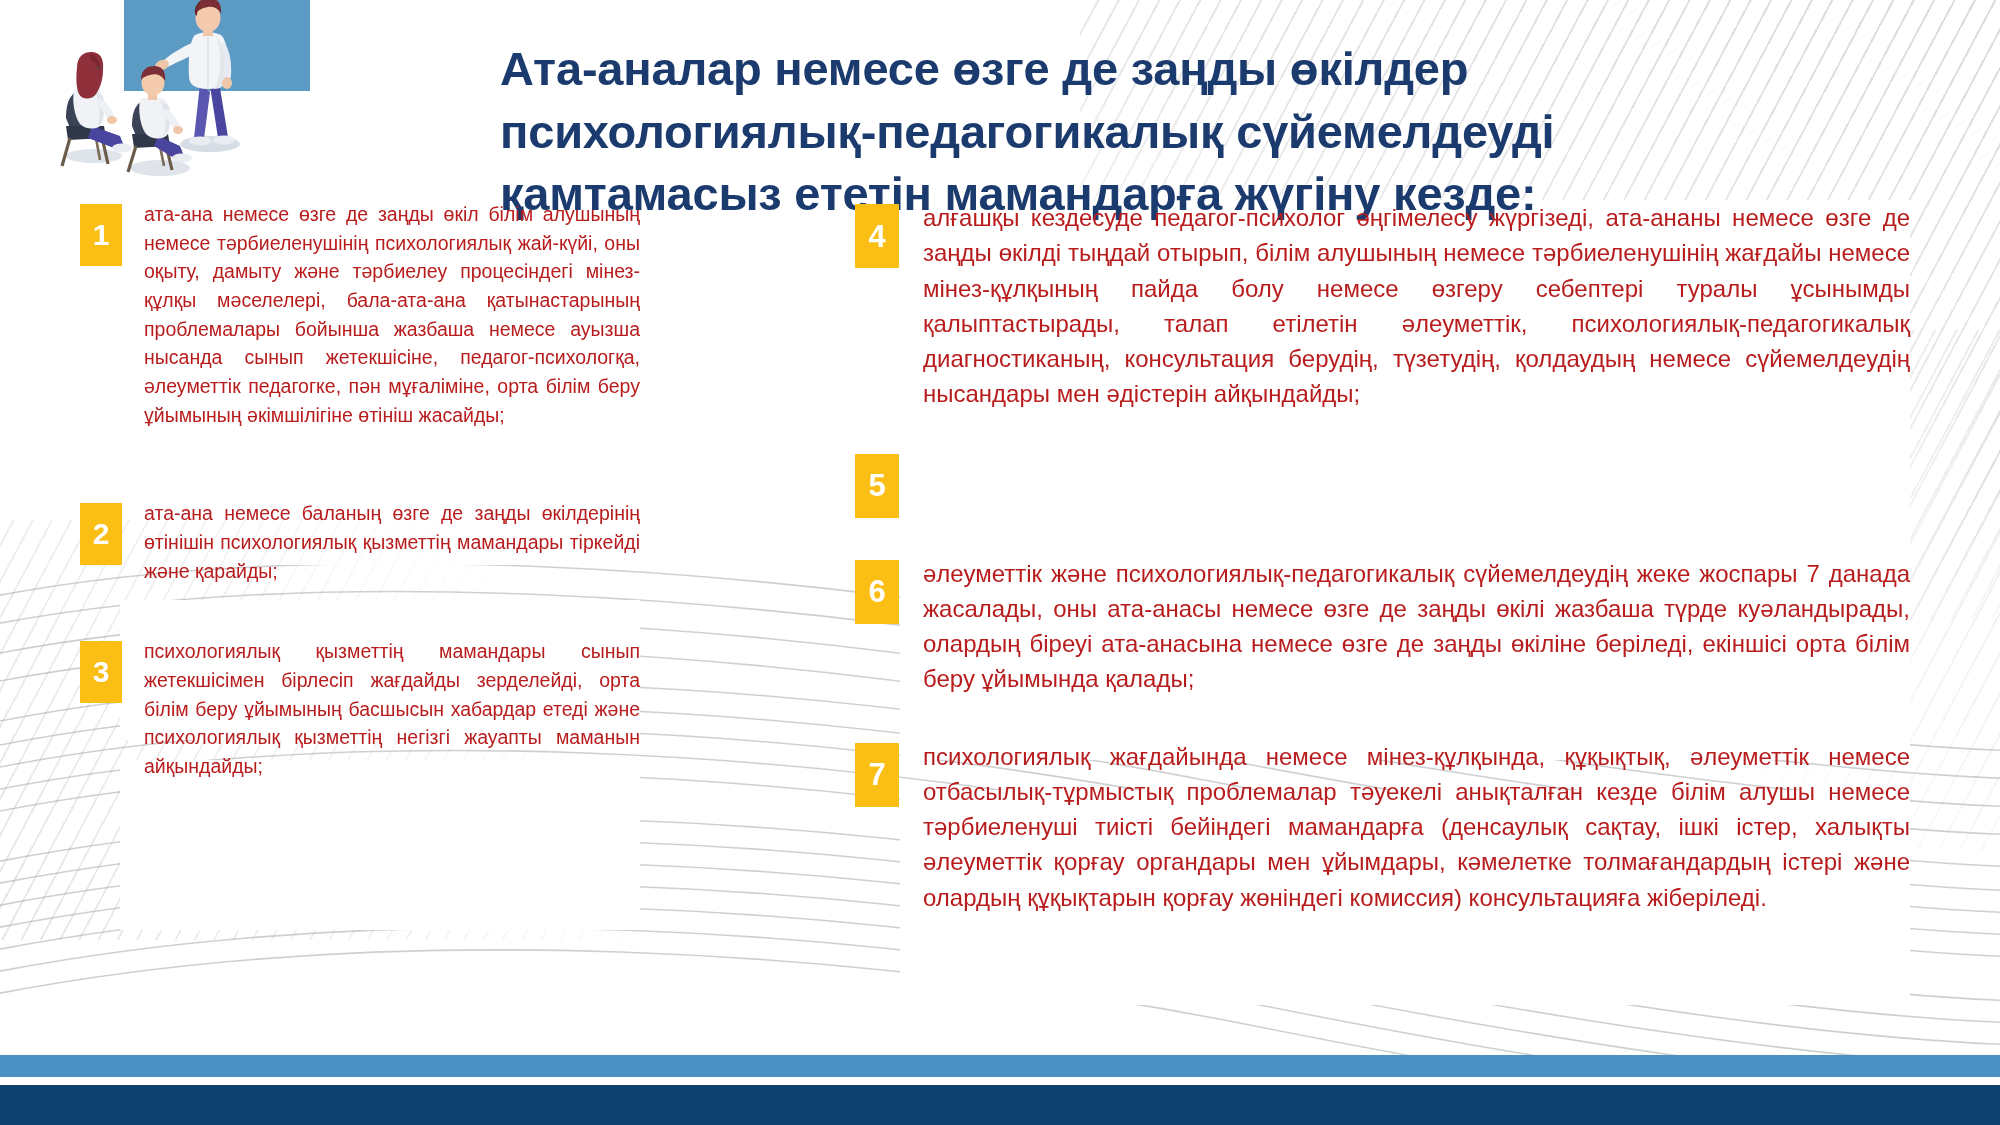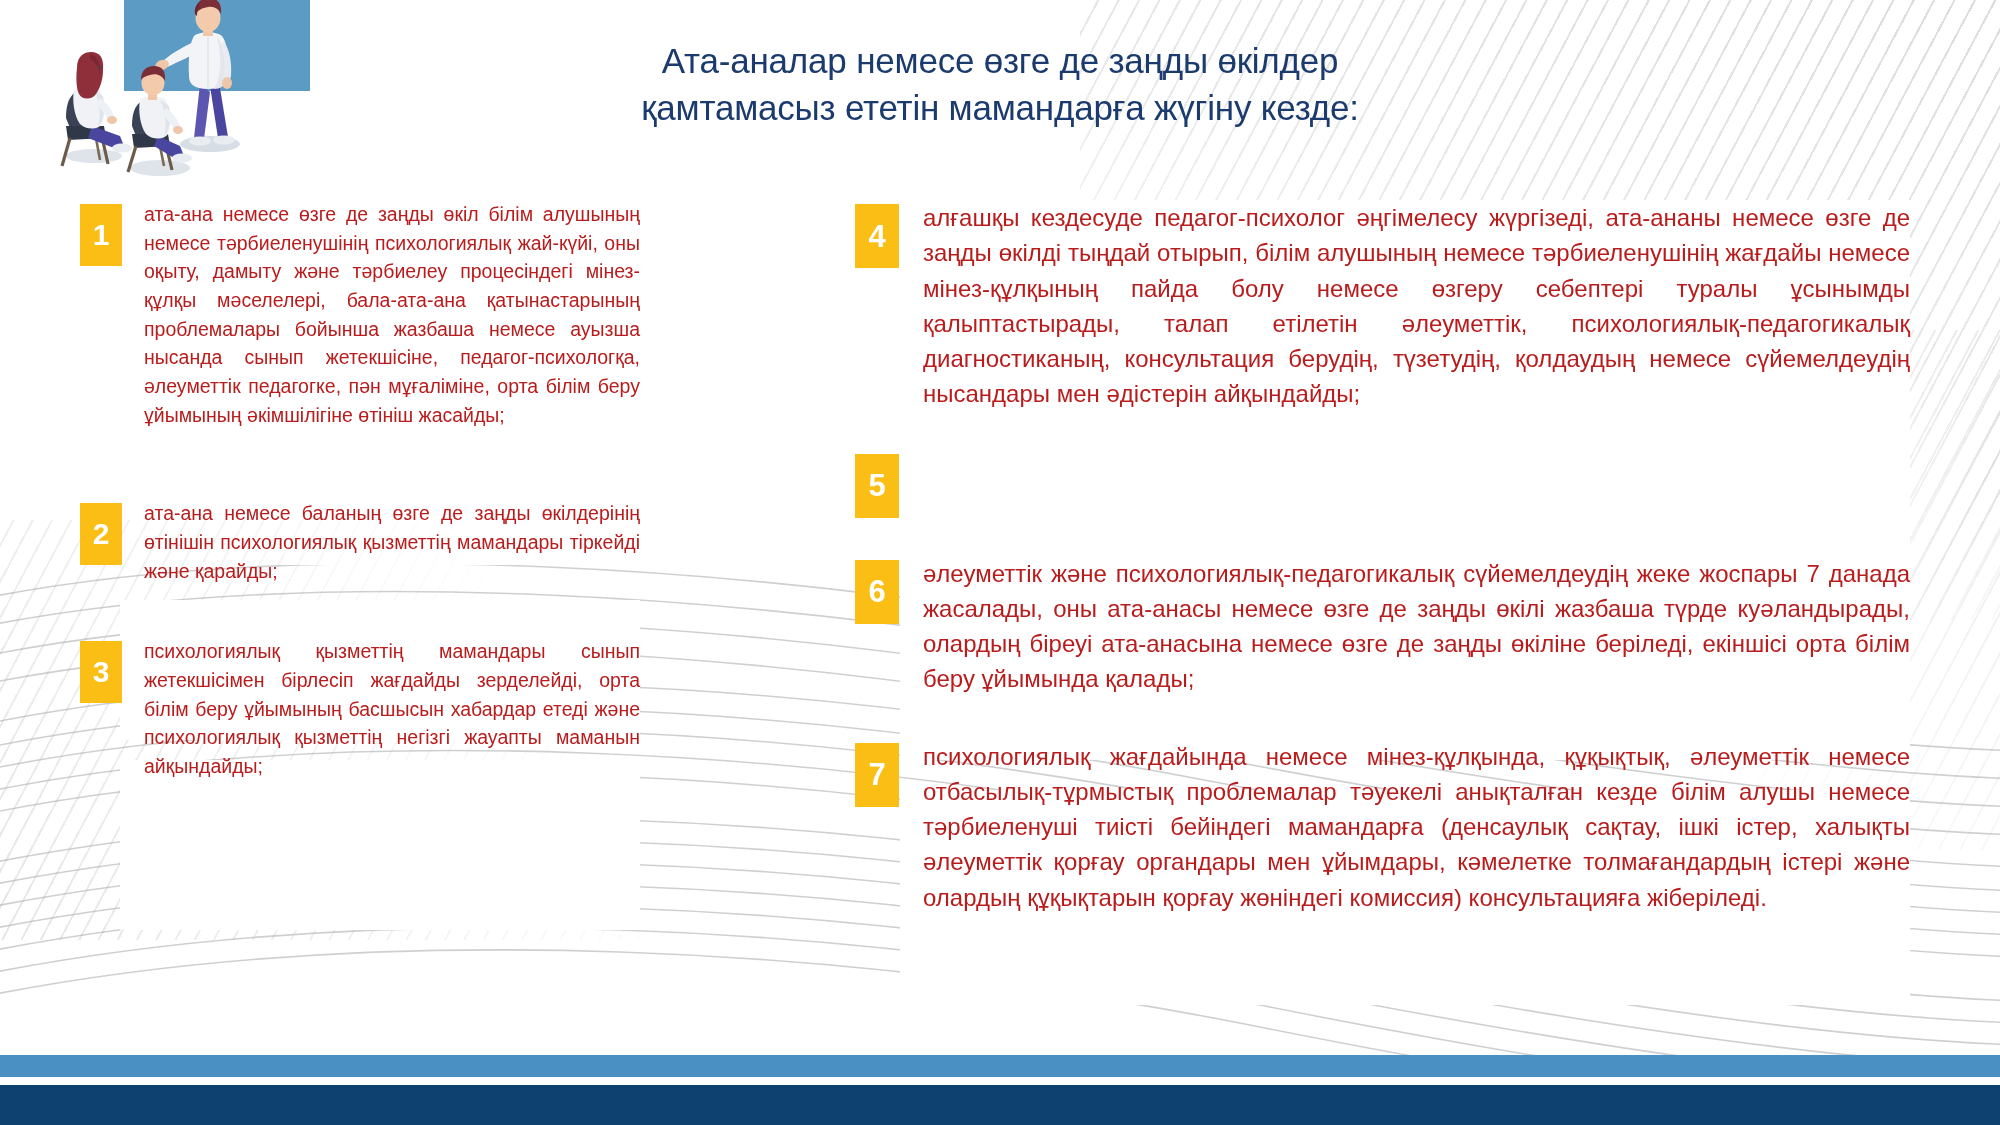--- a/index.html
+++ b/index.html
@@ -106,24 +106,24 @@
     height: 195px;
   }
   #illustration svg { display: block; width: 100%; height: 100%; }
 
   
   #title {
     position: absolute;
     left: 500px;
     top: 38px;
     width: 1000px;
-    text-align: center;
+    text-align: left;
     color: #1B3B6F;
-    font-size: 35px;
-    font-weight: normal;
+    font-size: 47px;
+    font-weight: bold;
     line-height: 1.33;
     letter-spacing: -0.2px;
   }
   #title .tline { display: block; white-space: nowrap; }
 
   
   #col-left {
     position: absolute;
     left: 80px;
     top: 200px;
@@ -323,20 +323,21 @@
       <path d="M49,72 C 49,60 56,56 63,56 C 72,56 76,62 75,74 C 75,84 72,92 68,98
                C 64,104 54,104 51,98 C 48,92 48,80 49,72 Z" fill="#8E2F3A"></path>
       <path d="M62,58 C 70,60 73,68 72,78 C 71,72 68,66 62,63 Z" fill="#7A2731"></path>
 
       <path d="M68,72 L74,71" stroke="#4A4A4A" stroke-width="1.2" fill="none"></path>
     </svg>
   </div>
 
   <div id="title">
     <span class="tline">Ата-аналар немесе өзге де заңды өкілдер</span>
+    <span class="tline">психологиялық-педагогикалық сүйемелдеуді</span>
     <span class="tline">қамтамасыз ететін мамандарға жүгіну кезде:</span>
   </div>
 
   <div id="col-left">
 
     <div class="item" id="item-1">
       <div class="badge">1</div>
       <div class="body">ата-ана немесе өзге де заңды өкіл білім алушының немесе тәрбиеленушінің психологиялық жай-күйі, оны оқыту, дамыту және тәрбиелеу процесіндегі мінез-құлқы мәселелері, бала-ата-ана қатынастарының проблемалары бойынша жазбаша немесе ауызша нысанда сынып жетекшісіне, педагог-психологқа, әлеуметтік педагогке, пән мұғаліміне, орта білім беру ұйымының әкімшілігіне өтініш жасайды;</div>
     </div>
 

